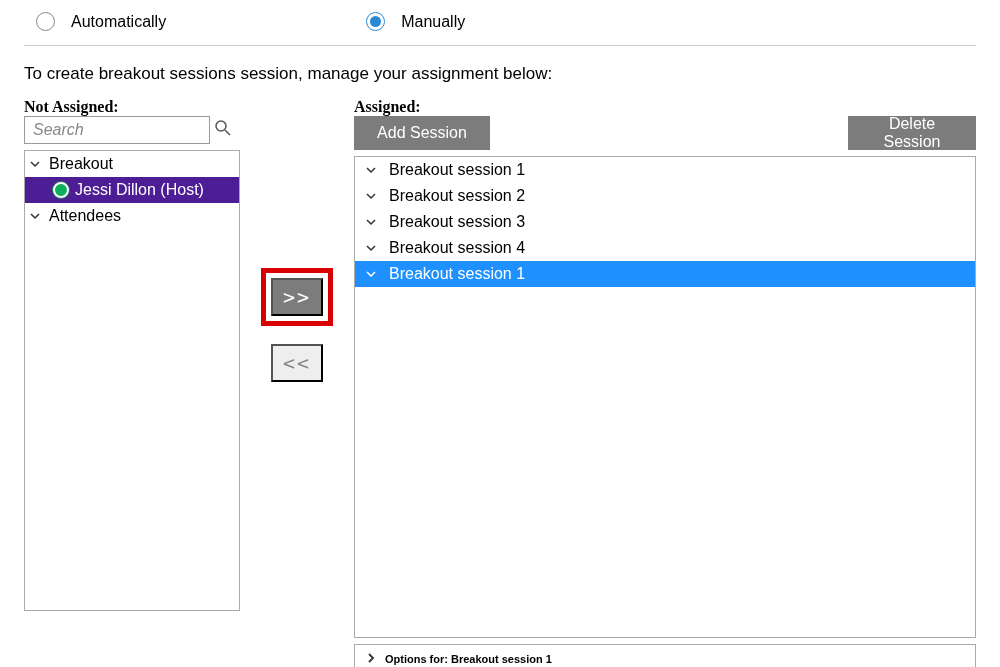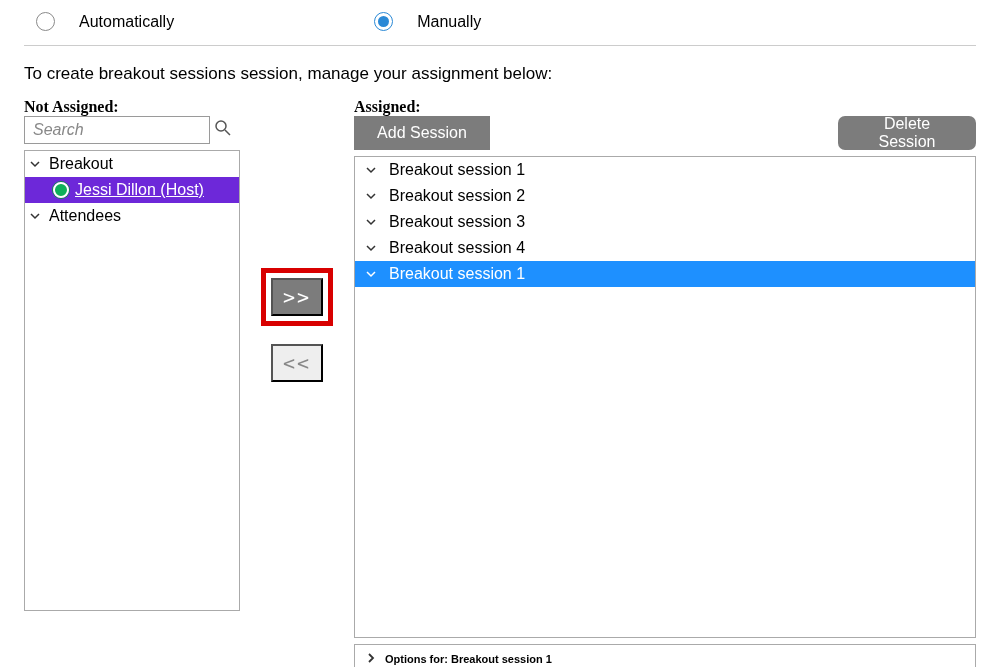--- a/index.html
+++ b/index.html
@@ -1,21 +1,21 @@
 <!DOCTYPE html>
 <html><head>
 <meta charset="utf-8">
 <style>
   * { box-sizing: border-box; }
   html, body { margin:0; padding:0; font-family: "Segoe UI", Arial, sans-serif; font-size:16px; color:#000; background:#fff; }
   .page { width:1000px; height:667px; padding:6px 24px 0 24px; }
 
   
   .radio-row { display:flex; gap:200px; padding:6px 0 14px 12px; }
-  .radio-opt { display:flex; align-items:center; gap:24px; line-height:1; }
+  .radio-opt { display:flex; align-items:center; gap:16px; line-height:1; }
   .radio-outer { width:19px; height:19px; border:1px solid #8a8a8a; border-radius:50%; display:flex; align-items:center; justify-content:center; }
   .radio-outer.checked { border-color:#2a89d6; }
   .radio-inner { width:11px; height:11px; border-radius:50%; background:#2a89d6; }
 
   .hr { height:1px; background:#ccc; width:100%; }
 
   .instr { padding:18px 0 14px 0; font-size:17px; }
 
   .cols { display:flex; gap:18px; }
   .col-left { width:216px; }
@@ -23,38 +23,38 @@
   .col-right { flex:1; }
 
   .lbl { font-weight:700; font-size:16px; margin-bottom:0;font-family:Liberation Serif, serif; }
 
   .search-wrap { display:flex; align-items:center; gap:4px; margin-bottom:6px; }
   .search-input { width:186px; height:28px; border:1px solid #9a9a9a; padding:2px 8px; font-style:italic; font-size:16px; color:#666; }
   .search-input::placeholder { color:#888; font-style:italic; }
 
   .tree { border:1px solid #aaa; height:461px; background:#fff; overflow:hidden; }
   .tree-row { display:flex; align-items:center; height:26px; padding-left:4px; gap:6px; }
-  .tree-row.sel { background:#6d28d9; color:#fff;text-decoration:underline; }
+  .tree-row.sel { background:#4c1d95; color:#fff; }
   .tree-row.indent { padding-left:28px; }
   .chev { width:14px; display:inline-flex; }
   .chev svg { display:block; }
 
   .host-circle { width:16px; height:16px; border-radius:50%; border:2px solid #fff; background:radial-gradient(circle at 50% 50%, #0eaf5a 60%, #0b8f48 100%); box-shadow:0 0 0 1px #0b8f48; }
 
   
   .xfer-btn { width:52px; height:38px; display:flex; align-items:center; justify-content:center; font-size:20px; font-family:monospace; letter-spacing:2px; }
   .xfer-btn.primary { background:#7c7c7c; color:#fff; }
   .xfer-btn.secondary { background:#eee; color:#888; }
   .hl-box { padding:5px; border:5px solid #d80000; }
 
   
   .btn-row { display:flex; gap:10px; margin-bottom:6px; justify-content:space-between; }
   .btn { height:34px; background:#7c7c7c; color:#fff; border:none; font-size:16px; padding:0 18px; display:inline-flex; align-items:center; justify-content:center; }
   .btn.add { width:136px; }
-  .btn.del { width:138px;border-radius:7px; }
+  .btn.del { width:128px; }
   .btn.delall { width:170px; }
 
   .sessions { border:1px solid #aaa; height:482px; background:#fff; overflow:hidden; }
   .sess-row { display:flex; align-items:center; height:26px; padding-left:10px; gap:10px; }
   .sess-row.sel { background:#1e90ff; color:#fff; }
 
   .options { border:1px solid #aaa; margin-top:6px; height:30px; display:flex; align-items:center; padding-left:10px; gap:8px; font-weight:700; font-size:11px; }
   .options .chev2 { font-weight:400; }
 
   .hr2 { height:1px; background:#ccc; margin-top:6px; }

